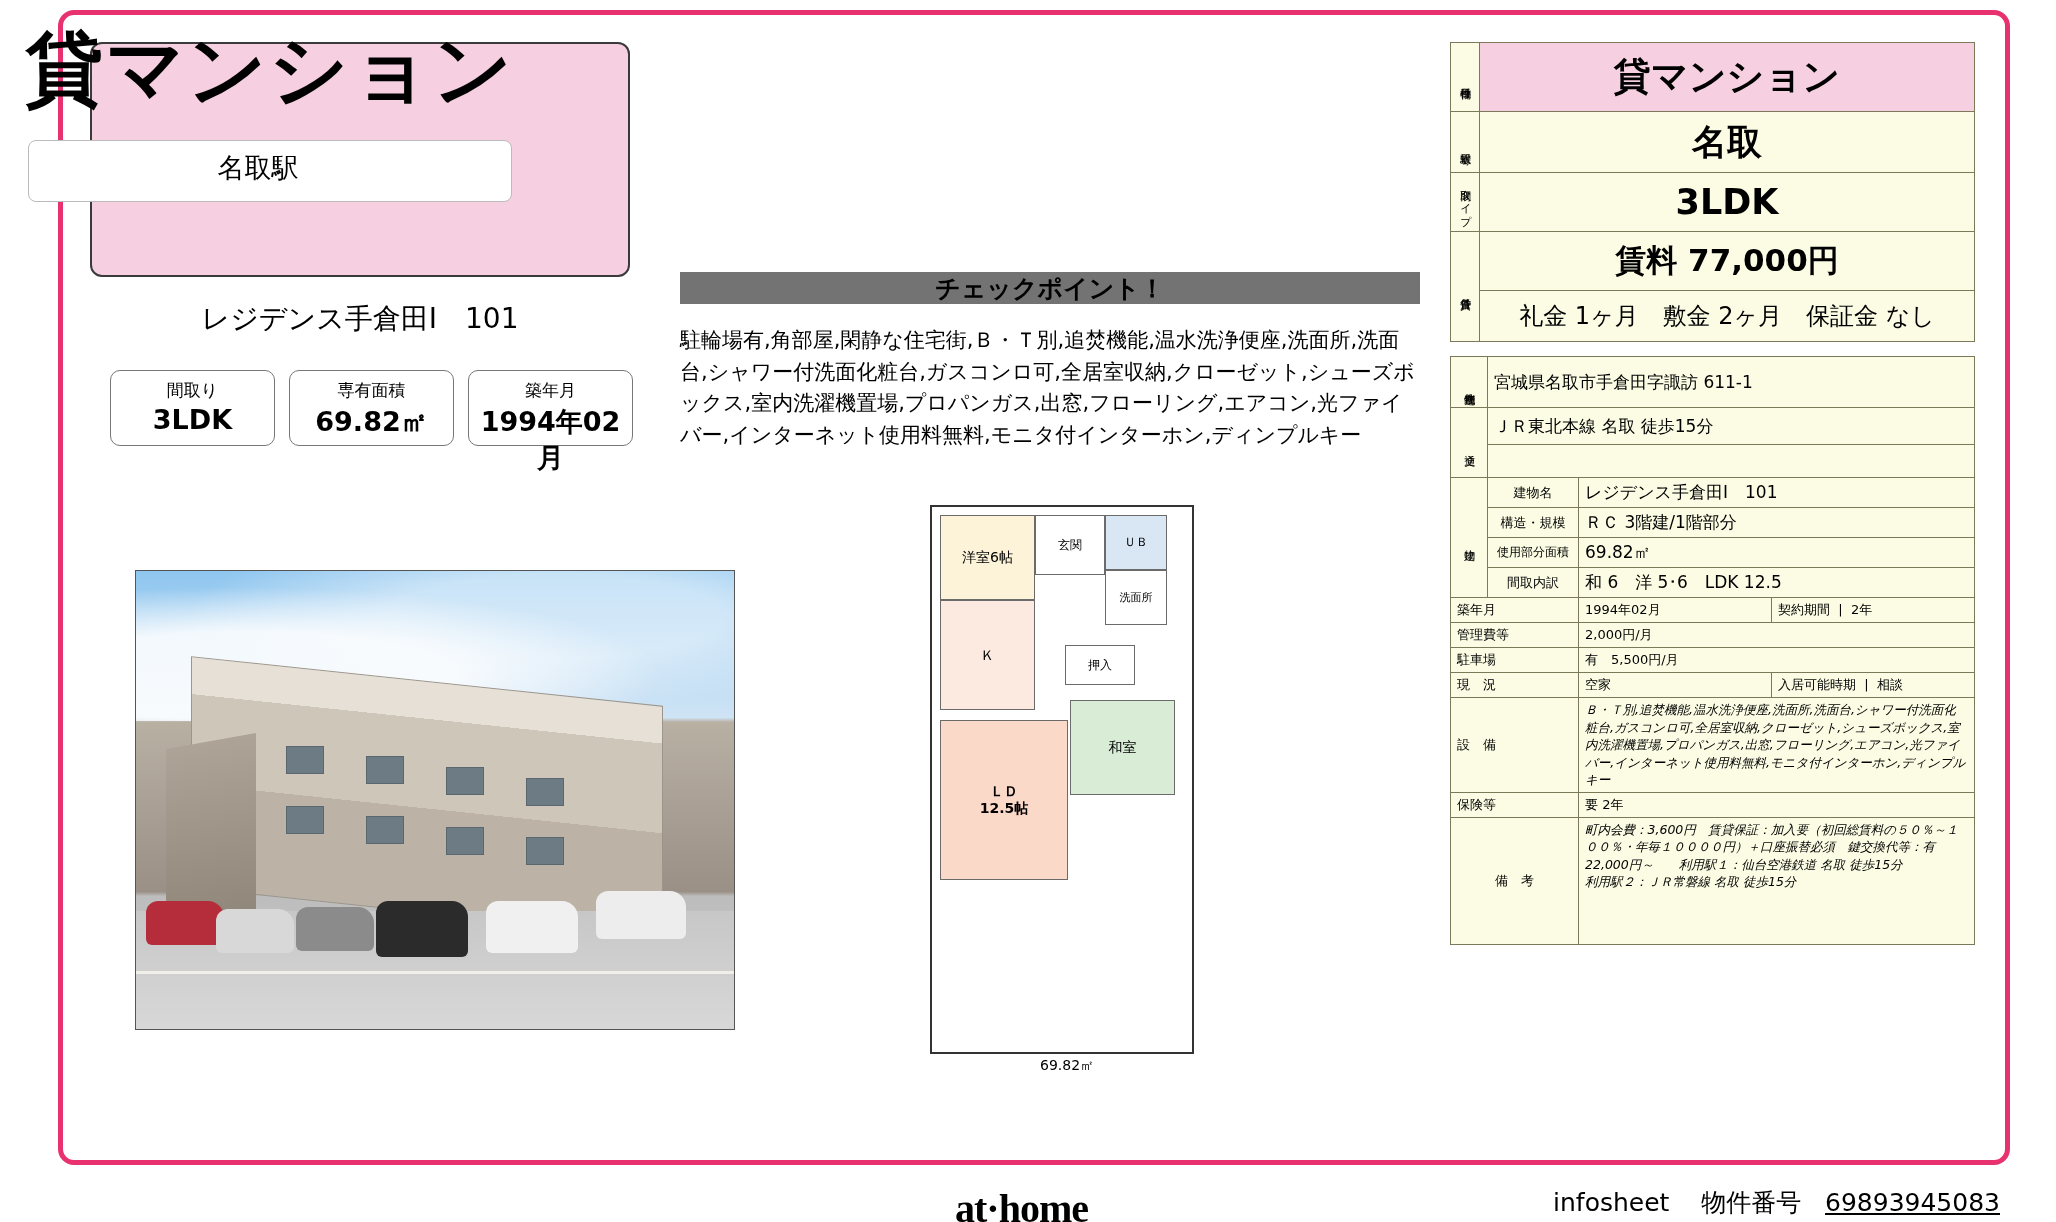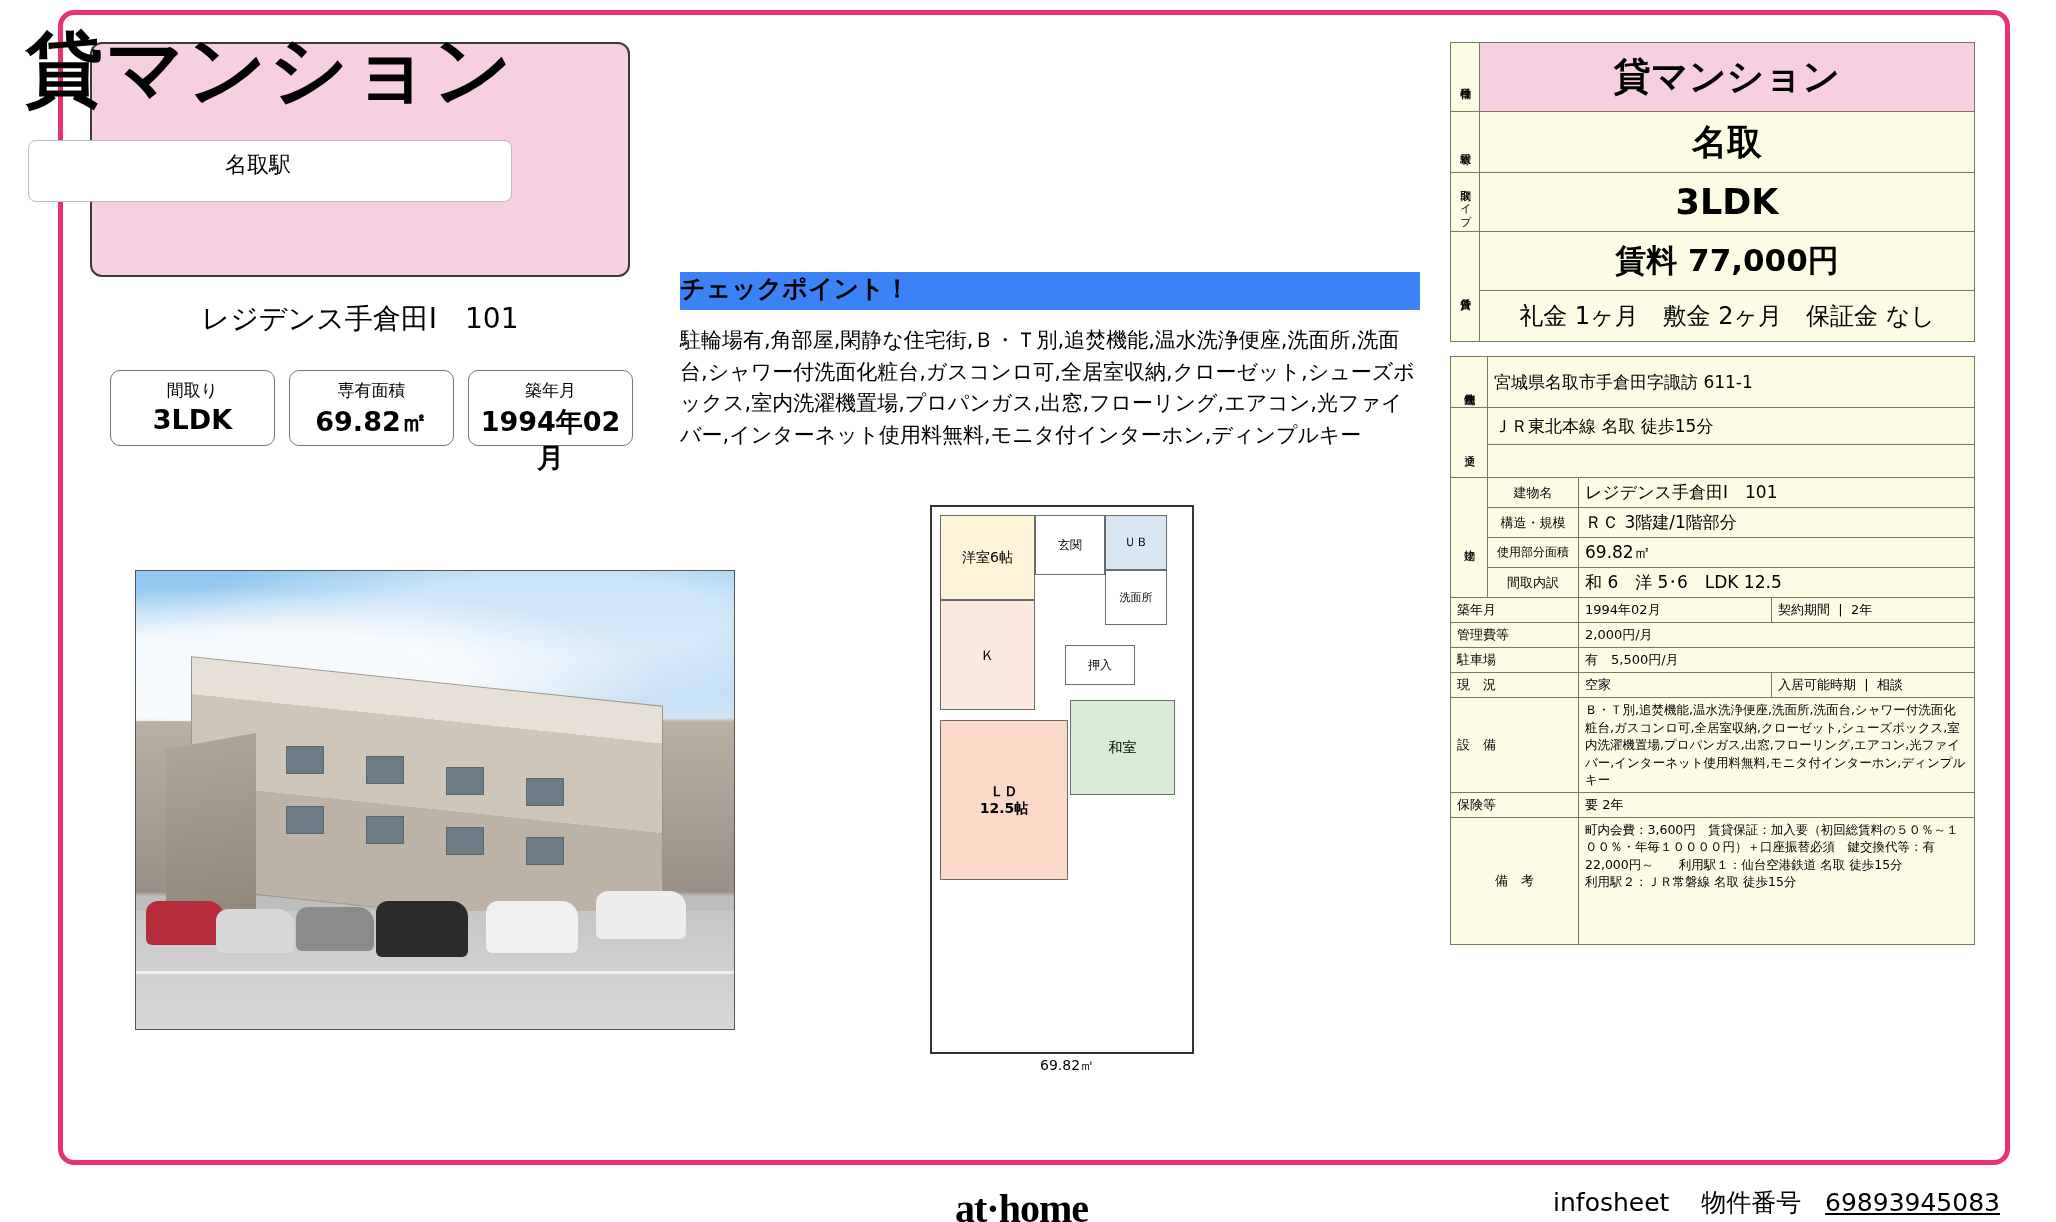--- a/index.html
+++ b/index.html
@@ -58,21 +58,21 @@
     background: #ffffff;
     border: 1px solid #bbb;
     border-radius: 8px;
     box-sizing: border-box;
   }
   .title-sub {
     position: absolute;
     left: 28px; top: 150px;
     width: 460px;
     text-align: center;
-    font-size: 22px;
+    font-size: 27px;
     font-family: "DejaVu Sans", sans-serif;
   }
   .bldg-name {
     position: absolute;
     left: 90px; top: 300px;
     width: 540px;
     text-align: center;
     font-size: 28px;
     font-family: "DejaVu Sans", sans-serif;
   }
@@ -101,25 +101,26 @@
     font-weight: bold;
     margin-top: 2px;
     font-family: "DejaVu Sans", sans-serif;
   }
 
   
   .cp-title {
     position: absolute;
     left: 680px; top: 272px;
     width: 740px;
-    height: 38px;
-    background: #3b82f6;
+    height: 32px;
+    background: #737373;
     font-size: 25px;
     font-weight: bold;
     font-family: "DejaVu Sans", sans-serif;
+    text-align: center;
   }
   .cp-body {
     position: absolute;
     left: 680px; top: 325px;
     width: 735px;
     font-size: 21px;
     line-height: 1.5;
     font-family: "DejaVu Sans", sans-serif;
   }
 
@@ -240,21 +241,21 @@
     vertical-align: middle;
   }
   td.lab2 {
     width: 24px; font-size: 11px; text-align: center; line-height: 1.05;
   }
   td.lab2 span { writing-mode: vertical-rl; display: inline-block; }
   td.lab3 { width: 78px; font-size: 13px; text-align: center; }
   td.lab4 { width: 80px; font-size: 13px; }
   .t16 { font-size: 17px; }
   .t13 { font-size: 13px; line-height: 1.35; }
-  .t12 { font-size: 12.5px; line-height: 1.4; }
+  .t12 { font-size: 12.5px; line-height: 1.4; font-style: italic; }
   .athome {
     position: absolute; left: 955px; top: 1185px;
     font-size: 40px; font-weight: bold;
     letter-spacing: -1px;
     font-family: "Liberation Serif", serif;
   }
   .foot-right {
     position: absolute; right: 56px; top: 1186px;
     font-size: 25px;
     font-family: "DejaVu Sans", sans-serif;

